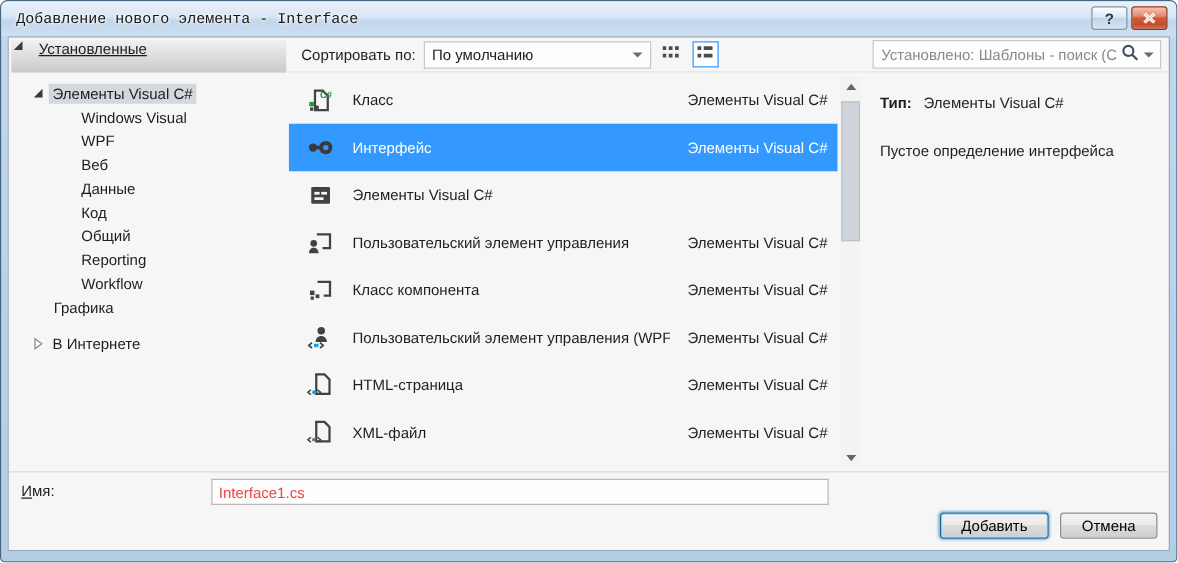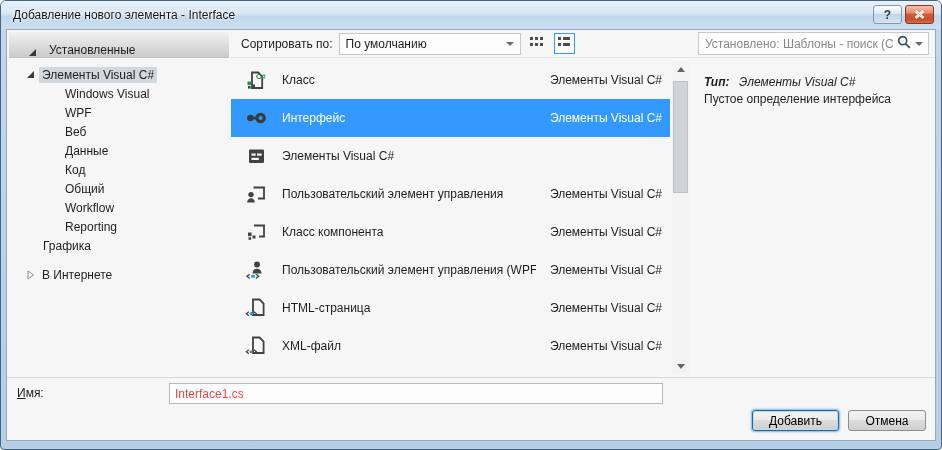--- a/index.html
+++ b/index.html
@@ -3,32 +3,32 @@
 <meta charset="utf-8">
 <style>
   :root{ --sel:#3399ff; }
   *{box-sizing:border-box; margin:0; padding:0;}
   html,body{width:942px;height:450px;background:#fff;font-family:"Liberation Sans",sans-serif;font-size:12px;color:#1e1e1e;}
   .window{width:942px;height:450px;border:1px solid #44667e;border-radius:6px 6px 4px 4px;
     background:linear-gradient(180deg,#dce9f6 0,#c3d6ec 30px,#b6cde6 100%);overflow:hidden;position:relative;}
   
   .titlebar{height:28px;display:flex;align-items:center;padding-left:12px;position:relative;
     background:linear-gradient(180deg,#e9f1fa 0,#d8e6f4 45%,#c2d6ec 55%,#cddff1 100%);}
-  .title-text{color:#151515;text-shadow:0 0 3px #fff,0 0 3px #fff;}
+  .title-text{color:#151515;text-shadow:0 0 3px #fff,0 0 3px #fff;font-family:Liberation Mono, monospace;}
   .tb-btns{position:absolute;top:4px;right:7px;display:flex;gap:3px;}
   .tb-btn{width:29px;height:19px;border-radius:3px;display:flex;align-items:center;justify-content:center;cursor:pointer;}
   .help-btn{border:1px solid #8199ad;background:linear-gradient(180deg,#fdfefe 0,#dce8f3 45%,#c2d4e6 50%,#d6e4f2 100%);
     color:#2b3a47;font-weight:bold;font-size:12px;}
   .close-btn{border:1px solid #93321d;background:linear-gradient(180deg,#f6c1ad 0,#e28a6c 40%,#d35936 50%,#c64f2b 80%,#d6714c 100%);}
   
   .content{position:absolute;left:5px;right:5px;top:28px;bottom:8px;background:#f6f6f6;border:1px solid #97a9ba;
     display:grid;grid-template-columns:224px 459px 1fr;grid-template-rows:28px 1fr 63px;}
   
   .sidebar-header{margin:2px 2px 0 2px;background:linear-gradient(180deg,#f1f1f1,#cbcbcb);
-    display:flex;align-items:flex-end;gap:8px;padding-left:19px;border-bottom:1px solid #c2c2c2;cursor:default;}
+    display:flex;align-items:flex-start;gap:8px;padding-left:1px;border-bottom:1px solid #c2c2c2;cursor:default;text-decoration:underline;}
   
   .toolbar{display:flex;align-items:center;gap:6px;padding-left:10px;border-bottom:1px solid #e3e3e3;}
   .dropdown{width:182px;height:22px;background:#fdfdfd;border:1px solid #c3c9d1;display:flex;align-items:center;
     padding:0 6px;cursor:default;}
   .dropdown .dd-value{flex:1;}
   .caret{width:0;height:0;border-left:4px solid transparent;border-right:4px solid transparent;border-top:4px solid #6d6d6d;}
   .viewbtn{width:21px;height:21px;display:flex;align-items:center;justify-content:center;border:1px solid transparent;cursor:pointer;}
   .viewbtn.active{border:1px solid var(--sel);background:#fdfdfd;}
   
   .searchwrap{display:flex;align-items:center;padding:0 6px 0 8px;border-bottom:1px solid #e3e3e3;}
@@ -57,21 +57,21 @@
   .list-row.selected .licon svg .hole{fill:var(--sel);}
   
   .vscroll{position:absolute;top:3px;right:1px;bottom:3px;width:17px;background:#f3f3f3;}
   .sb-arrow{position:absolute;left:0;width:17px;height:16px;display:flex;align-items:center;justify-content:center;cursor:pointer;}
   .sb-up{top:0;} .sb-down{bottom:0;}
   .tri-up{width:0;height:0;border-left:4px solid transparent;border-right:4px solid transparent;border-bottom:5px solid #5f6670;}
   .tri-down{width:0;height:0;border-left:4px solid transparent;border-right:4px solid transparent;border-top:5px solid #5f6670;}
   .sb-thumb{position:absolute;left:1px;right:1px;top:20px;height:112px;background:#cfd4da;border:1px solid #bcc1c8;cursor:grab;}
   
   .infopanel{padding:17px 8px 0 14px;}
-  .info-line1{margin-bottom:3px;font-style:italic;}
+  .info-line1{margin-bottom:25px;}
   .info-line1 b{margin-right:6px;}
   
   .footer{grid-column:1/4;border-top:1px solid #d9d9d9;position:relative;}
   .name-label{position:absolute;left:10px;top:8px;}
   .name-label::first-letter{text-decoration:underline;}
   .name-input{position:absolute;left:162px;top:5px;width:494px;height:21px;border:1px solid #b9b9b9;background:#fdfdfd;
     padding:0 5px;font:12px "Liberation Sans",sans-serif;color:#ef4444;outline:none;}
   .btns{position:absolute;right:9px;bottom:9px;display:flex;gap:9px;}
   .btn{height:21px;border-radius:3px;font:12px "Liberation Sans",sans-serif;cursor:pointer;
     background:linear-gradient(180deg,#f2f2f2 0,#ebebeb 45%,#dcdcdc 50%,#cfcfcf 100%);}
@@ -178,24 +178,24 @@
         <div class="tree-item lvl2">
           <span class="tlabel">Данные</span>
         </div>
         <div class="tree-item lvl2">
           <span class="tlabel">Код</span>
         </div>
         <div class="tree-item lvl2">
           <span class="tlabel">Общий</span>
         </div>
         <div class="tree-item lvl2">
+          <span class="tlabel">Reporting</span>
+        </div>
+        <div class="tree-item lvl2">
           <span class="tlabel">Workflow</span>
-        </div>
-        <div class="tree-item lvl2">
-          <span class="tlabel">Reporting</span>
         </div>
         <div class="tree-item lvl1 noexp">
           <span class="tlabel">Графика</span>
         </div>
         <div class="tree-item lvl1 gap">
           <span class="expander">
             <svg width="9" height="10">
               <polygon points="2,1 7.5,5 2,9" fill="#fdfdfd" stroke="#8a8a8a"></polygon>
             </svg>
           </span>

